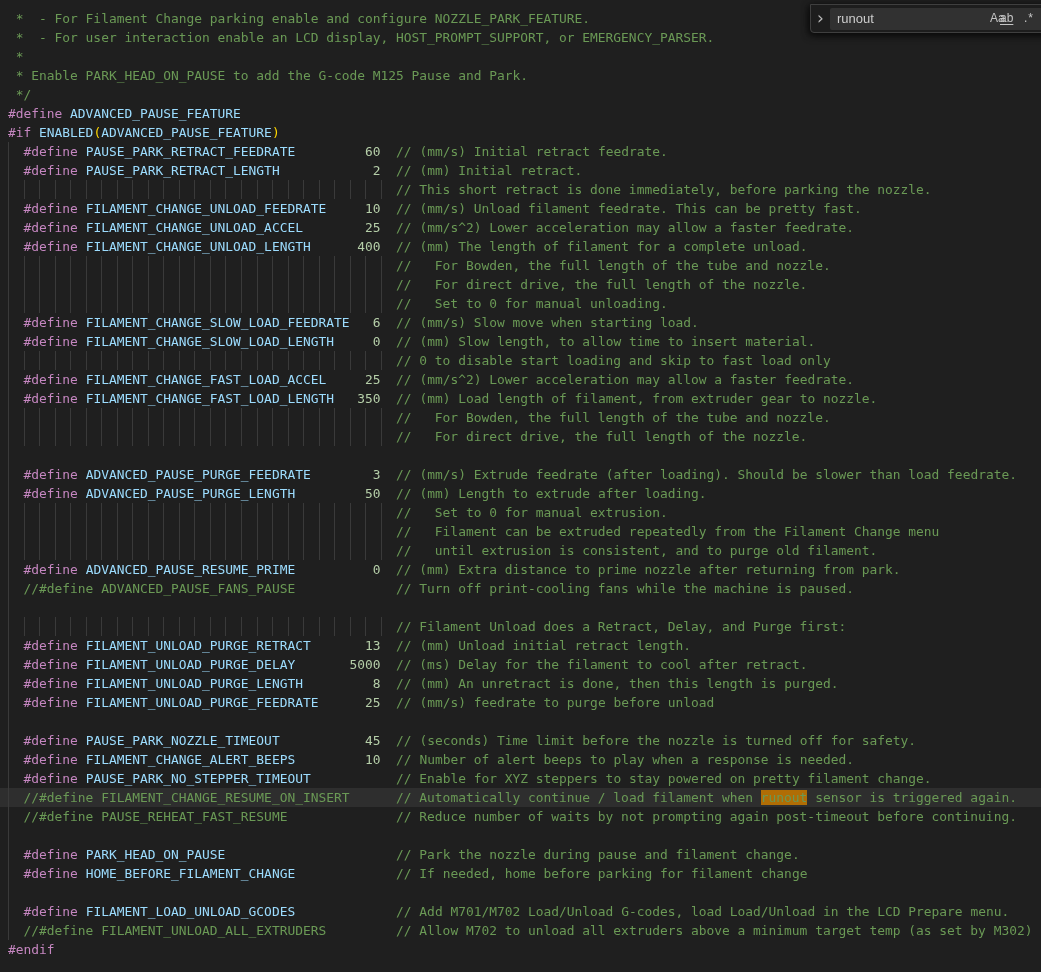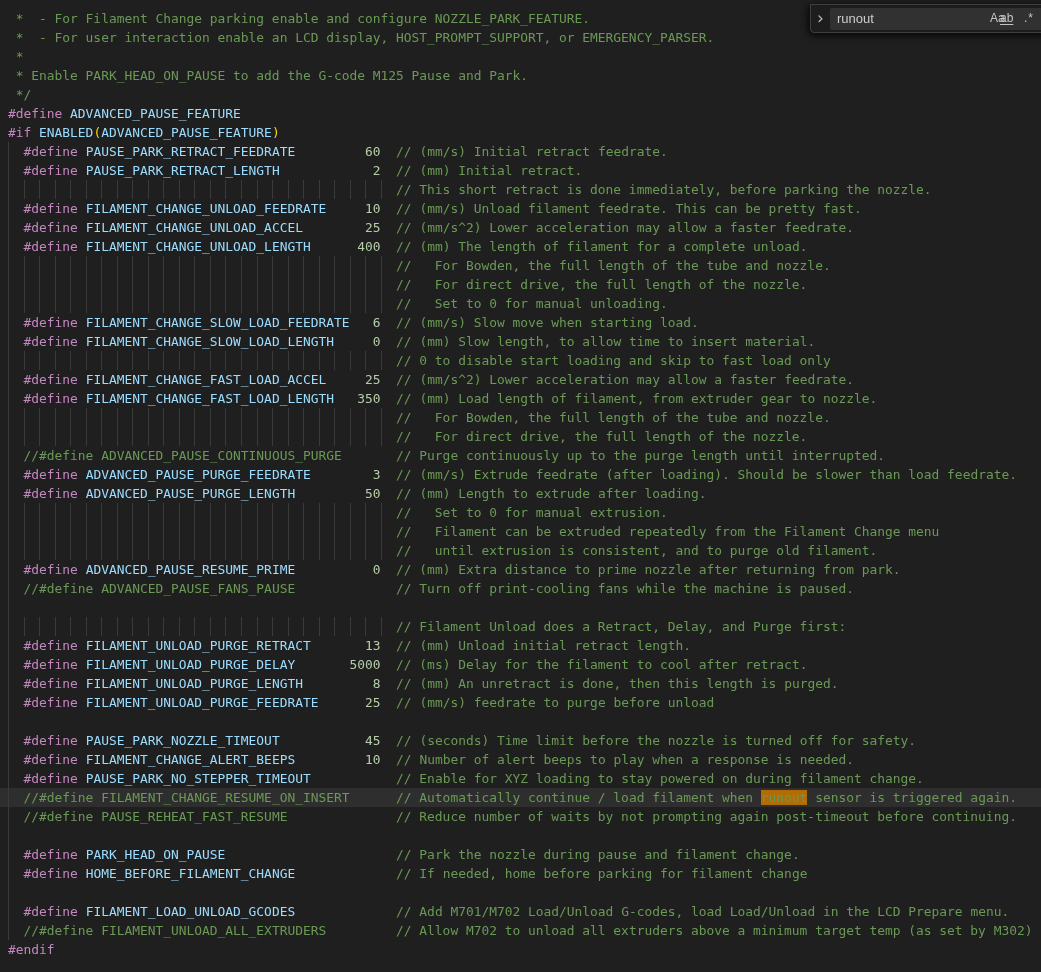--- a/index.html
+++ b/index.html
@@ -55,38 +55,38 @@
       <div class="line"><span class="guide" style="left: 8px;"></span><span class="guide" style="left: 23.532px;"></span><span class="guide" style="left: 39.064px;"></span><span class="guide" style="left: 54.596px;"></span><span class="guide" style="left: 70.128px;"></span><span class="guide" style="left: 85.66px;"></span><span class="guide" style="left: 101.192px;"></span><span class="guide" style="left: 116.724px;"></span><span class="guide" style="left: 132.256px;"></span><span class="guide" style="left: 147.788px;"></span><span class="guide" style="left: 163.32px;"></span><span class="guide" style="left: 178.852px;"></span><span class="guide" style="left: 194.384px;"></span><span class="guide" style="left: 209.916px;"></span><span class="guide" style="left: 225.448px;"></span><span class="guide" style="left: 240.98px;"></span><span class="guide" style="left: 256.512px;"></span><span class="guide" style="left: 272.044px;"></span><span class="guide" style="left: 287.576px;"></span><span class="guide" style="left: 303.108px;"></span><span class="guide" style="left: 318.64px;"></span><span class="guide" style="left: 334.172px;"></span><span class="guide" style="left: 349.704px;"></span><span class="guide" style="left: 365.236px;"></span><span class="guide" style="left: 380.768px;"></span><span class="lc"><span class="tk-p">                                                  </span><span class="tk-c">//   For Bowden, the full length of the tube and nozzle.</span></span></div>
       <div class="line"><span class="guide" style="left: 8px;"></span><span class="guide" style="left: 23.532px;"></span><span class="guide" style="left: 39.064px;"></span><span class="guide" style="left: 54.596px;"></span><span class="guide" style="left: 70.128px;"></span><span class="guide" style="left: 85.66px;"></span><span class="guide" style="left: 101.192px;"></span><span class="guide" style="left: 116.724px;"></span><span class="guide" style="left: 132.256px;"></span><span class="guide" style="left: 147.788px;"></span><span class="guide" style="left: 163.32px;"></span><span class="guide" style="left: 178.852px;"></span><span class="guide" style="left: 194.384px;"></span><span class="guide" style="left: 209.916px;"></span><span class="guide" style="left: 225.448px;"></span><span class="guide" style="left: 240.98px;"></span><span class="guide" style="left: 256.512px;"></span><span class="guide" style="left: 272.044px;"></span><span class="guide" style="left: 287.576px;"></span><span class="guide" style="left: 303.108px;"></span><span class="guide" style="left: 318.64px;"></span><span class="guide" style="left: 334.172px;"></span><span class="guide" style="left: 349.704px;"></span><span class="guide" style="left: 365.236px;"></span><span class="guide" style="left: 380.768px;"></span><span class="lc"><span class="tk-p">                                                  </span><span class="tk-c">//   For direct drive, the full length of the nozzle.</span></span></div>
       <div class="line"><span class="guide" style="left: 8px;"></span><span class="guide" style="left: 23.532px;"></span><span class="guide" style="left: 39.064px;"></span><span class="guide" style="left: 54.596px;"></span><span class="guide" style="left: 70.128px;"></span><span class="guide" style="left: 85.66px;"></span><span class="guide" style="left: 101.192px;"></span><span class="guide" style="left: 116.724px;"></span><span class="guide" style="left: 132.256px;"></span><span class="guide" style="left: 147.788px;"></span><span class="guide" style="left: 163.32px;"></span><span class="guide" style="left: 178.852px;"></span><span class="guide" style="left: 194.384px;"></span><span class="guide" style="left: 209.916px;"></span><span class="guide" style="left: 225.448px;"></span><span class="guide" style="left: 240.98px;"></span><span class="guide" style="left: 256.512px;"></span><span class="guide" style="left: 272.044px;"></span><span class="guide" style="left: 287.576px;"></span><span class="guide" style="left: 303.108px;"></span><span class="guide" style="left: 318.64px;"></span><span class="guide" style="left: 334.172px;"></span><span class="guide" style="left: 349.704px;"></span><span class="guide" style="left: 365.236px;"></span><span class="guide" style="left: 380.768px;"></span><span class="lc"><span class="tk-p">                                                  </span><span class="tk-c">//   Set to 0 for manual unloading.</span></span></div>
       <div class="line"><span class="guide" style="left: 8px;"></span><span class="lc"><span class="tk-p">  </span><span class="tk-k">#define </span><span class="tk-i">FILAMENT_CHANGE_SLOW_LOAD_FEEDRATE</span><span class="tk-p">   </span><span class="tk-n">6</span><span class="tk-p">  </span><span class="tk-c">// (mm/s) Slow move when starting load.</span></span></div>
       <div class="line"><span class="guide" style="left: 8px;"></span><span class="lc"><span class="tk-p">  </span><span class="tk-k">#define </span><span class="tk-i">FILAMENT_CHANGE_SLOW_LOAD_LENGTH</span><span class="tk-p">     </span><span class="tk-n">0</span><span class="tk-p">  </span><span class="tk-c">// (mm) Slow length, to allow time to insert material.</span></span></div>
       <div class="line"><span class="guide" style="left: 8px;"></span><span class="guide" style="left: 23.532px;"></span><span class="guide" style="left: 39.064px;"></span><span class="guide" style="left: 54.596px;"></span><span class="guide" style="left: 70.128px;"></span><span class="guide" style="left: 85.66px;"></span><span class="guide" style="left: 101.192px;"></span><span class="guide" style="left: 116.724px;"></span><span class="guide" style="left: 132.256px;"></span><span class="guide" style="left: 147.788px;"></span><span class="guide" style="left: 163.32px;"></span><span class="guide" style="left: 178.852px;"></span><span class="guide" style="left: 194.384px;"></span><span class="guide" style="left: 209.916px;"></span><span class="guide" style="left: 225.448px;"></span><span class="guide" style="left: 240.98px;"></span><span class="guide" style="left: 256.512px;"></span><span class="guide" style="left: 272.044px;"></span><span class="guide" style="left: 287.576px;"></span><span class="guide" style="left: 303.108px;"></span><span class="guide" style="left: 318.64px;"></span><span class="guide" style="left: 334.172px;"></span><span class="guide" style="left: 349.704px;"></span><span class="guide" style="left: 365.236px;"></span><span class="guide" style="left: 380.768px;"></span><span class="lc"><span class="tk-p">                                                  </span><span class="tk-c">// 0 to disable start loading and skip to fast load only</span></span></div>
       <div class="line"><span class="guide" style="left: 8px;"></span><span class="lc"><span class="tk-p">  </span><span class="tk-k">#define </span><span class="tk-i">FILAMENT_CHANGE_FAST_LOAD_ACCEL</span><span class="tk-p">     </span><span class="tk-n">25</span><span class="tk-p">  </span><span class="tk-c">// (mm/s^2) Lower acceleration may allow a faster feedrate.</span></span></div>
       <div class="line"><span class="guide" style="left: 8px;"></span><span class="lc"><span class="tk-p">  </span><span class="tk-k">#define </span><span class="tk-i">FILAMENT_CHANGE_FAST_LOAD_LENGTH</span><span class="tk-p">   </span><span class="tk-n">350</span><span class="tk-p">  </span><span class="tk-c">// (mm) Load length of filament, from extruder gear to nozzle.</span></span></div>
       <div class="line"><span class="guide" style="left: 8px;"></span><span class="guide" style="left: 23.532px;"></span><span class="guide" style="left: 39.064px;"></span><span class="guide" style="left: 54.596px;"></span><span class="guide" style="left: 70.128px;"></span><span class="guide" style="left: 85.66px;"></span><span class="guide" style="left: 101.192px;"></span><span class="guide" style="left: 116.724px;"></span><span class="guide" style="left: 132.256px;"></span><span class="guide" style="left: 147.788px;"></span><span class="guide" style="left: 163.32px;"></span><span class="guide" style="left: 178.852px;"></span><span class="guide" style="left: 194.384px;"></span><span class="guide" style="left: 209.916px;"></span><span class="guide" style="left: 225.448px;"></span><span class="guide" style="left: 240.98px;"></span><span class="guide" style="left: 256.512px;"></span><span class="guide" style="left: 272.044px;"></span><span class="guide" style="left: 287.576px;"></span><span class="guide" style="left: 303.108px;"></span><span class="guide" style="left: 318.64px;"></span><span class="guide" style="left: 334.172px;"></span><span class="guide" style="left: 349.704px;"></span><span class="guide" style="left: 365.236px;"></span><span class="guide" style="left: 380.768px;"></span><span class="lc"><span class="tk-p">                                                  </span><span class="tk-c">//   For Bowden, the full length of the tube and nozzle.</span></span></div>
       <div class="line"><span class="guide" style="left: 8px;"></span><span class="guide" style="left: 23.532px;"></span><span class="guide" style="left: 39.064px;"></span><span class="guide" style="left: 54.596px;"></span><span class="guide" style="left: 70.128px;"></span><span class="guide" style="left: 85.66px;"></span><span class="guide" style="left: 101.192px;"></span><span class="guide" style="left: 116.724px;"></span><span class="guide" style="left: 132.256px;"></span><span class="guide" style="left: 147.788px;"></span><span class="guide" style="left: 163.32px;"></span><span class="guide" style="left: 178.852px;"></span><span class="guide" style="left: 194.384px;"></span><span class="guide" style="left: 209.916px;"></span><span class="guide" style="left: 225.448px;"></span><span class="guide" style="left: 240.98px;"></span><span class="guide" style="left: 256.512px;"></span><span class="guide" style="left: 272.044px;"></span><span class="guide" style="left: 287.576px;"></span><span class="guide" style="left: 303.108px;"></span><span class="guide" style="left: 318.64px;"></span><span class="guide" style="left: 334.172px;"></span><span class="guide" style="left: 349.704px;"></span><span class="guide" style="left: 365.236px;"></span><span class="guide" style="left: 380.768px;"></span><span class="lc"><span class="tk-p">                                                  </span><span class="tk-c">//   For direct drive, the full length of the nozzle.</span></span></div>
-      <div class="line"><span class="guide" style="left: 8px;"></span><span class="lc"><span class="tk-p">  </span><span class="tk-c">//#define ADVANCED_PAUSE_CONTINUOUS_PURGE       // Purge continuously up to the purge length until interrupted.</span></span></div>
+      <div class="line"><span class="guide" style="left: 8px;"></span></div>
       <div class="line"><span class="guide" style="left: 8px;"></span><span class="lc"><span class="tk-p">  </span><span class="tk-k">#define </span><span class="tk-i">ADVANCED_PAUSE_PURGE_FEEDRATE</span><span class="tk-p">        </span><span class="tk-n">3</span><span class="tk-p">  </span><span class="tk-c">// (mm/s) Extrude feedrate (after loading). Should be slower than load feedrate.</span></span></div>
       <div class="line"><span class="guide" style="left: 8px;"></span><span class="lc"><span class="tk-p">  </span><span class="tk-k">#define </span><span class="tk-i">ADVANCED_PAUSE_PURGE_LENGTH</span><span class="tk-p">         </span><span class="tk-n">50</span><span class="tk-p">  </span><span class="tk-c">// (mm) Length to extrude after loading.</span></span></div>
       <div class="line"><span class="guide" style="left: 8px;"></span><span class="guide" style="left: 23.532px;"></span><span class="guide" style="left: 39.064px;"></span><span class="guide" style="left: 54.596px;"></span><span class="guide" style="left: 70.128px;"></span><span class="guide" style="left: 85.66px;"></span><span class="guide" style="left: 101.192px;"></span><span class="guide" style="left: 116.724px;"></span><span class="guide" style="left: 132.256px;"></span><span class="guide" style="left: 147.788px;"></span><span class="guide" style="left: 163.32px;"></span><span class="guide" style="left: 178.852px;"></span><span class="guide" style="left: 194.384px;"></span><span class="guide" style="left: 209.916px;"></span><span class="guide" style="left: 225.448px;"></span><span class="guide" style="left: 240.98px;"></span><span class="guide" style="left: 256.512px;"></span><span class="guide" style="left: 272.044px;"></span><span class="guide" style="left: 287.576px;"></span><span class="guide" style="left: 303.108px;"></span><span class="guide" style="left: 318.64px;"></span><span class="guide" style="left: 334.172px;"></span><span class="guide" style="left: 349.704px;"></span><span class="guide" style="left: 365.236px;"></span><span class="guide" style="left: 380.768px;"></span><span class="lc"><span class="tk-p">                                                  </span><span class="tk-c">//   Set to 0 for manual extrusion.</span></span></div>
       <div class="line"><span class="guide" style="left: 8px;"></span><span class="guide" style="left: 23.532px;"></span><span class="guide" style="left: 39.064px;"></span><span class="guide" style="left: 54.596px;"></span><span class="guide" style="left: 70.128px;"></span><span class="guide" style="left: 85.66px;"></span><span class="guide" style="left: 101.192px;"></span><span class="guide" style="left: 116.724px;"></span><span class="guide" style="left: 132.256px;"></span><span class="guide" style="left: 147.788px;"></span><span class="guide" style="left: 163.32px;"></span><span class="guide" style="left: 178.852px;"></span><span class="guide" style="left: 194.384px;"></span><span class="guide" style="left: 209.916px;"></span><span class="guide" style="left: 225.448px;"></span><span class="guide" style="left: 240.98px;"></span><span class="guide" style="left: 256.512px;"></span><span class="guide" style="left: 272.044px;"></span><span class="guide" style="left: 287.576px;"></span><span class="guide" style="left: 303.108px;"></span><span class="guide" style="left: 318.64px;"></span><span class="guide" style="left: 334.172px;"></span><span class="guide" style="left: 349.704px;"></span><span class="guide" style="left: 365.236px;"></span><span class="guide" style="left: 380.768px;"></span><span class="lc"><span class="tk-p">                                                  </span><span class="tk-c">//   Filament can be extruded repeatedly from the Filament Change menu</span></span></div>
       <div class="line"><span class="guide" style="left: 8px;"></span><span class="guide" style="left: 23.532px;"></span><span class="guide" style="left: 39.064px;"></span><span class="guide" style="left: 54.596px;"></span><span class="guide" style="left: 70.128px;"></span><span class="guide" style="left: 85.66px;"></span><span class="guide" style="left: 101.192px;"></span><span class="guide" style="left: 116.724px;"></span><span class="guide" style="left: 132.256px;"></span><span class="guide" style="left: 147.788px;"></span><span class="guide" style="left: 163.32px;"></span><span class="guide" style="left: 178.852px;"></span><span class="guide" style="left: 194.384px;"></span><span class="guide" style="left: 209.916px;"></span><span class="guide" style="left: 225.448px;"></span><span class="guide" style="left: 240.98px;"></span><span class="guide" style="left: 256.512px;"></span><span class="guide" style="left: 272.044px;"></span><span class="guide" style="left: 287.576px;"></span><span class="guide" style="left: 303.108px;"></span><span class="guide" style="left: 318.64px;"></span><span class="guide" style="left: 334.172px;"></span><span class="guide" style="left: 349.704px;"></span><span class="guide" style="left: 365.236px;"></span><span class="guide" style="left: 380.768px;"></span><span class="lc"><span class="tk-p">                                                  </span><span class="tk-c">//   until extrusion is consistent, and to purge old filament.</span></span></div>
       <div class="line"><span class="guide" style="left: 8px;"></span><span class="lc"><span class="tk-p">  </span><span class="tk-k">#define </span><span class="tk-i">ADVANCED_PAUSE_RESUME_PRIME</span><span class="tk-p">          </span><span class="tk-n">0</span><span class="tk-p">  </span><span class="tk-c">// (mm) Extra distance to prime nozzle after returning from park.</span></span></div>
       <div class="line"><span class="guide" style="left: 8px;"></span><span class="lc"><span class="tk-p">  </span><span class="tk-c">//#define ADVANCED_PAUSE_FANS_PAUSE             // Turn off print-cooling fans while the machine is paused.</span></span></div>
       <div class="line"><span class="guide" style="left: 8px;"></span><span class="lc"></span></div>
       <div class="line"><span class="guide" style="left: 8px;"></span><span class="guide" style="left: 23.532px;"></span><span class="guide" style="left: 39.064px;"></span><span class="guide" style="left: 54.596px;"></span><span class="guide" style="left: 70.128px;"></span><span class="guide" style="left: 85.66px;"></span><span class="guide" style="left: 101.192px;"></span><span class="guide" style="left: 116.724px;"></span><span class="guide" style="left: 132.256px;"></span><span class="guide" style="left: 147.788px;"></span><span class="guide" style="left: 163.32px;"></span><span class="guide" style="left: 178.852px;"></span><span class="guide" style="left: 194.384px;"></span><span class="guide" style="left: 209.916px;"></span><span class="guide" style="left: 225.448px;"></span><span class="guide" style="left: 240.98px;"></span><span class="guide" style="left: 256.512px;"></span><span class="guide" style="left: 272.044px;"></span><span class="guide" style="left: 287.576px;"></span><span class="guide" style="left: 303.108px;"></span><span class="guide" style="left: 318.64px;"></span><span class="guide" style="left: 334.172px;"></span><span class="guide" style="left: 349.704px;"></span><span class="guide" style="left: 365.236px;"></span><span class="guide" style="left: 380.768px;"></span><span class="lc"><span class="tk-p">                                                  </span><span class="tk-c">// Filament Unload does a Retract, Delay, and Purge first:</span></span></div>
       <div class="line"><span class="guide" style="left: 8px;"></span><span class="lc"><span class="tk-p">  </span><span class="tk-k">#define </span><span class="tk-i">FILAMENT_UNLOAD_PURGE_RETRACT</span><span class="tk-p">       </span><span class="tk-n">13</span><span class="tk-p">  </span><span class="tk-c">// (mm) Unload initial retract length.</span></span></div>
       <div class="line"><span class="guide" style="left: 8px;"></span><span class="lc"><span class="tk-p">  </span><span class="tk-k">#define </span><span class="tk-i">FILAMENT_UNLOAD_PURGE_DELAY</span><span class="tk-p">       </span><span class="tk-n">5000</span><span class="tk-p">  </span><span class="tk-c">// (ms) Delay for the filament to cool after retract.</span></span></div>
       <div class="line"><span class="guide" style="left: 8px;"></span><span class="lc"><span class="tk-p">  </span><span class="tk-k">#define </span><span class="tk-i">FILAMENT_UNLOAD_PURGE_LENGTH</span><span class="tk-p">         </span><span class="tk-n">8</span><span class="tk-p">  </span><span class="tk-c">// (mm) An unretract is done, then this length is purged.</span></span></div>
       <div class="line"><span class="guide" style="left: 8px;"></span><span class="lc"><span class="tk-p">  </span><span class="tk-k">#define </span><span class="tk-i">FILAMENT_UNLOAD_PURGE_FEEDRATE</span><span class="tk-p">      </span><span class="tk-n">25</span><span class="tk-p">  </span><span class="tk-c">// (mm/s) feedrate to purge before unload</span></span></div>
       <div class="line"><span class="guide" style="left: 8px;"></span><span class="lc"></span></div>
       <div class="line"><span class="guide" style="left: 8px;"></span><span class="lc"><span class="tk-p">  </span><span class="tk-k">#define </span><span class="tk-i">PAUSE_PARK_NOZZLE_TIMEOUT</span><span class="tk-p">           </span><span class="tk-n">45</span><span class="tk-p">  </span><span class="tk-c">// (seconds) Time limit before the nozzle is turned off for safety.</span></span></div>
       <div class="line"><span class="guide" style="left: 8px;"></span><span class="lc"><span class="tk-p">  </span><span class="tk-k">#define </span><span class="tk-i">FILAMENT_CHANGE_ALERT_BEEPS</span><span class="tk-p">         </span><span class="tk-n">10</span><span class="tk-p">  </span><span class="tk-c">// Number of alert beeps to play when a response is needed.</span></span></div>
-      <div class="line"><span class="guide" style="left: 8px;"></span><span class="lc"><span class="tk-p">  </span><span class="tk-k">#define </span><span class="tk-i">PAUSE_PARK_NO_STEPPER_TIMEOUT</span><span class="tk-p">           </span><span class="tk-c">// Enable for XYZ loading to stay powered on during filament change.</span></span></div>
+      <div class="line"><span class="guide" style="left: 8px;"></span><span class="lc"><span class="tk-p">  </span><span class="tk-k">#define </span><span class="tk-i">PAUSE_PARK_NO_STEPPER_TIMEOUT</span><span class="tk-p">           </span><span class="tk-c">// Enable for XYZ steppers to stay powered on pretty filament change.</span></span></div>
       <div class="line hl"><span class="guide" style="left: 8px;"></span><span class="lc"><span class="tk-p">  </span><span class="tk-c">//#define FILAMENT_CHANGE_RESUME_ON_INSERT      // Automatically continue / load filament when </span><span class="tk-m">runout</span><span class="tk-c"> sensor is triggered again.</span></span></div>
       <div class="line"><span class="guide" style="left: 8px;"></span><span class="lc"><span class="tk-p">  </span><span class="tk-c">//#define PAUSE_REHEAT_FAST_RESUME              // Reduce number of waits by not prompting again post-timeout before continuing.</span></span></div>
       <div class="line"><span class="guide" style="left: 8px;"></span><span class="lc"></span></div>
       <div class="line"><span class="guide" style="left: 8px;"></span><span class="lc"><span class="tk-p">  </span><span class="tk-k">#define </span><span class="tk-i">PARK_HEAD_ON_PAUSE</span><span class="tk-p">                      </span><span class="tk-c">// Park the nozzle during pause and filament change.</span></span></div>
       <div class="line"><span class="guide" style="left: 8px;"></span><span class="lc"><span class="tk-p">  </span><span class="tk-k">#define </span><span class="tk-i">HOME_BEFORE_FILAMENT_CHANGE</span><span class="tk-p">             </span><span class="tk-c">// If needed, home before parking for filament change</span></span></div>
       <div class="line"><span class="guide" style="left: 8px;"></span><span class="lc"></span></div>
       <div class="line"><span class="guide" style="left: 8px;"></span><span class="lc"><span class="tk-p">  </span><span class="tk-k">#define </span><span class="tk-i">FILAMENT_LOAD_UNLOAD_GCODES</span><span class="tk-p">             </span><span class="tk-c">// Add M701/M702 Load/Unload G-codes, load Load/Unload in the LCD Prepare menu.</span></span></div>
       <div class="line"><span class="guide" style="left: 8px;"></span><span class="lc"><span class="tk-p">  </span><span class="tk-c">//#define FILAMENT_UNLOAD_ALL_EXTRUDERS         // Allow M702 to unload all extruders above a minimum target temp (as set by M302)</span></span></div>
       <div class="line"><span class="lc"><span class="tk-k">#endif</span></span></div>
     </div>

